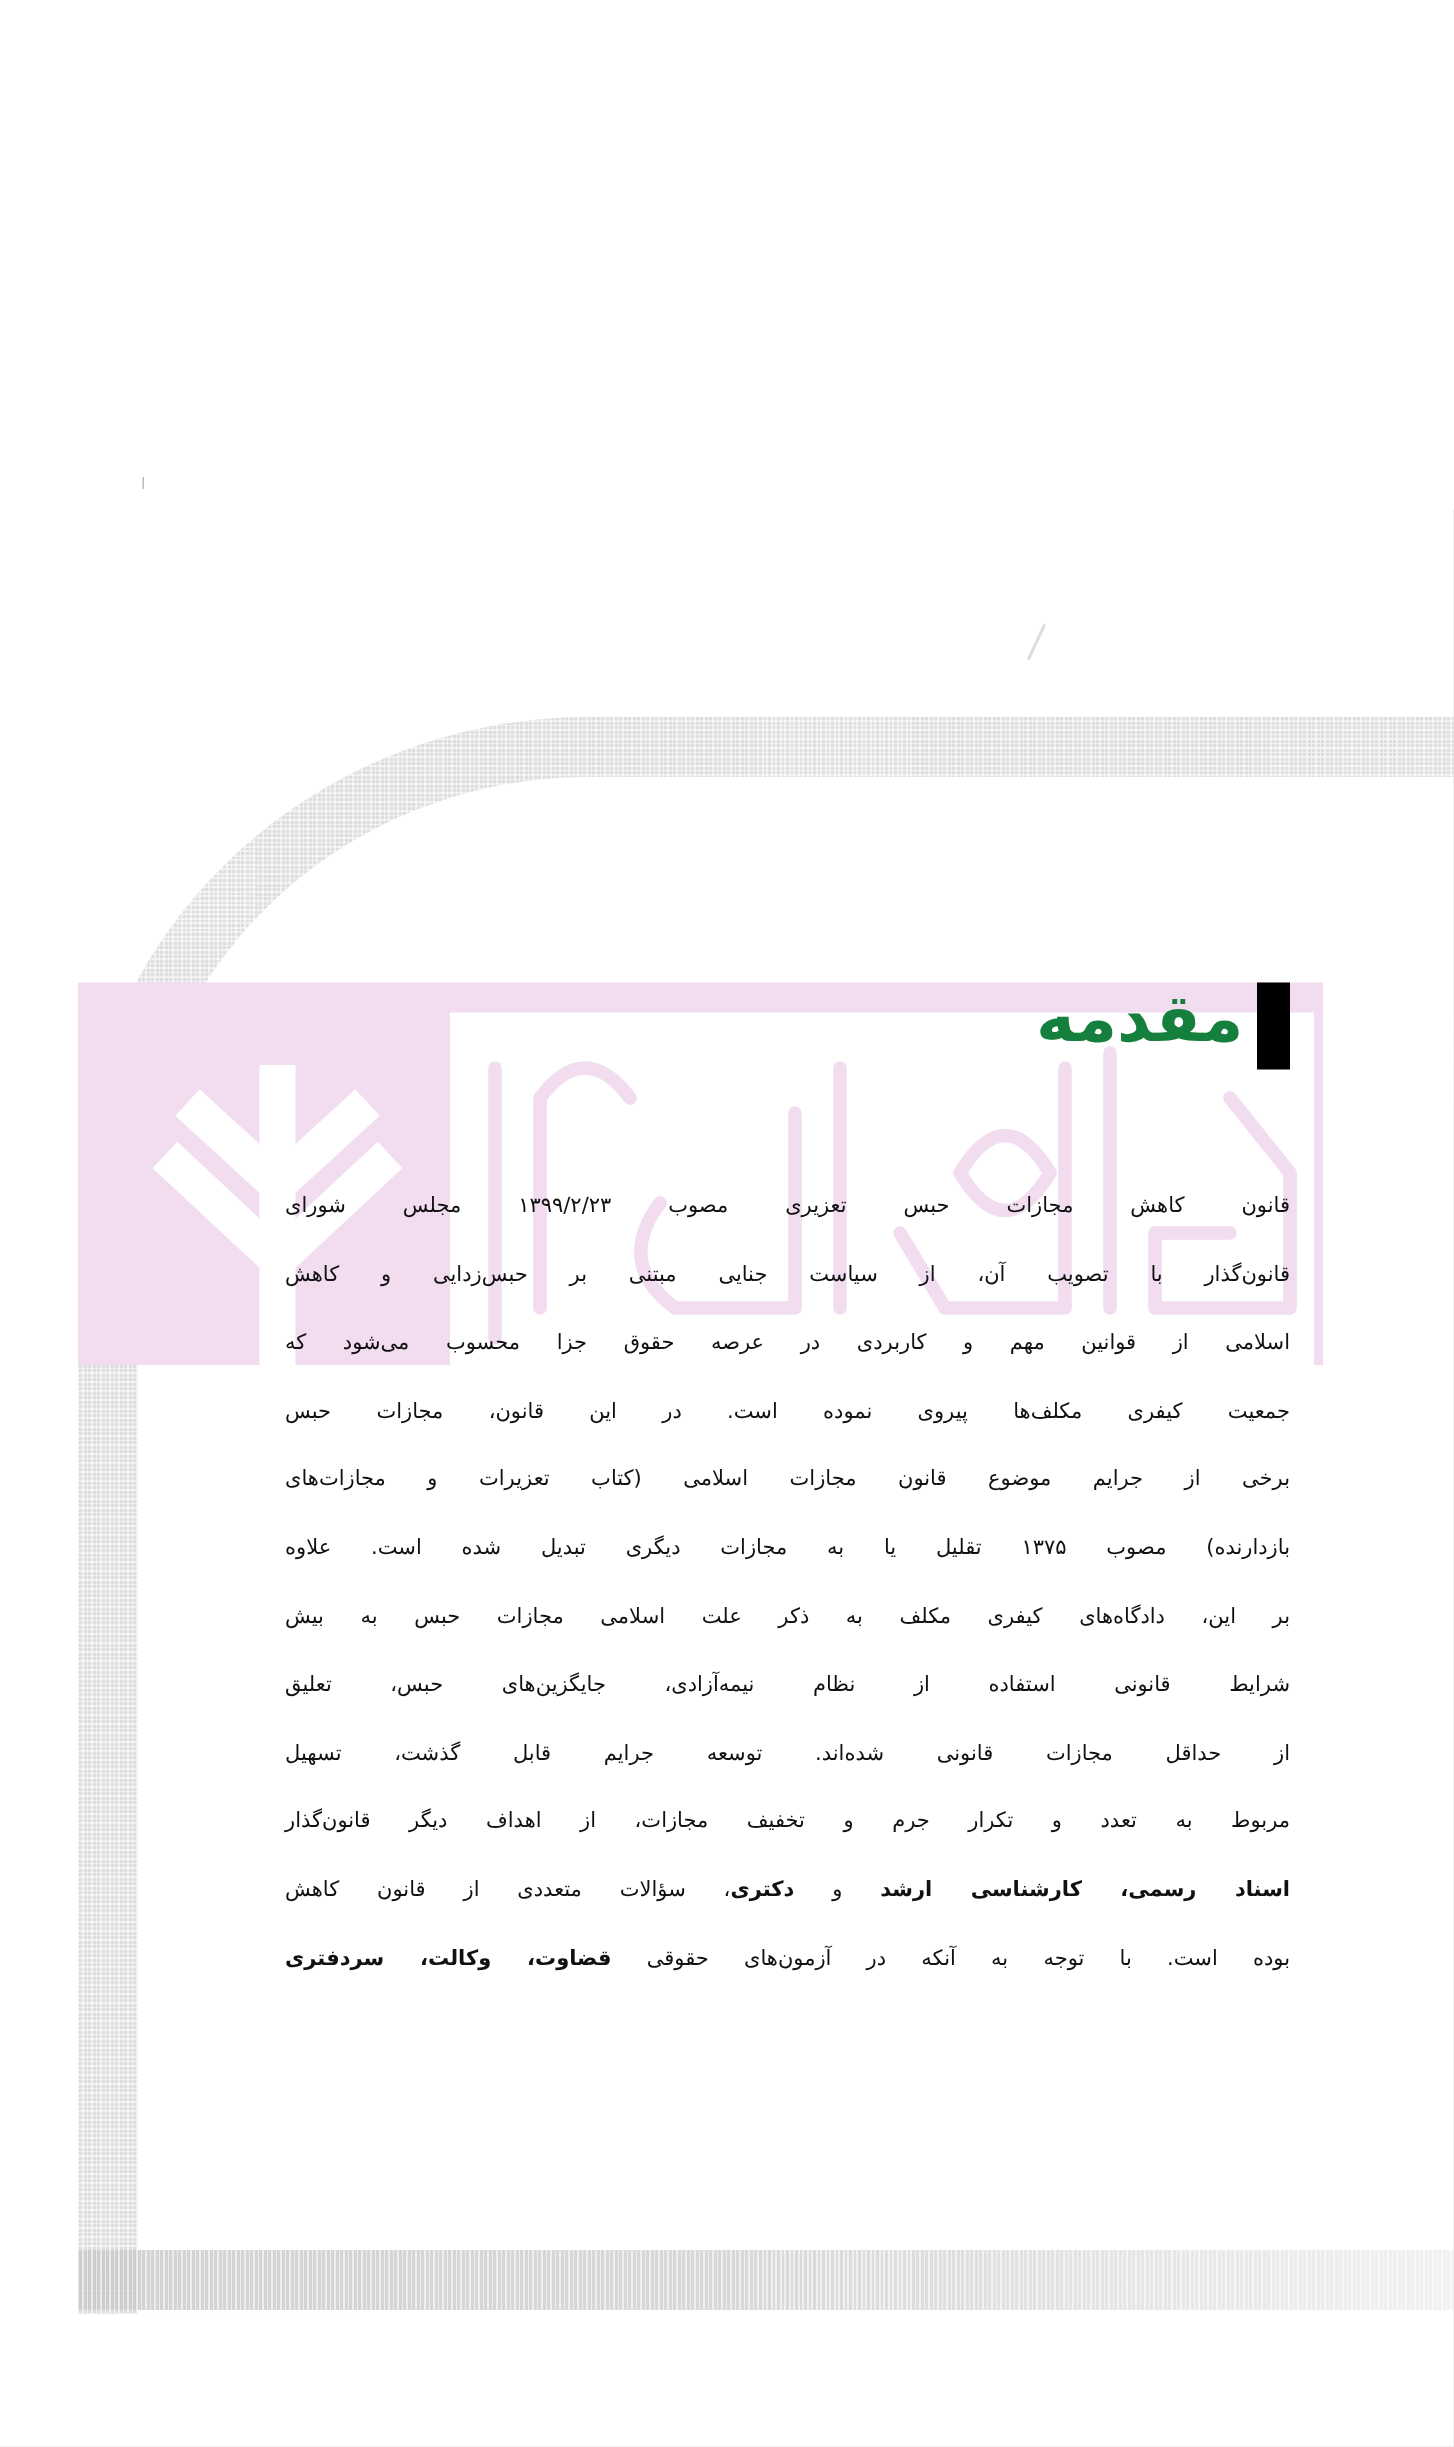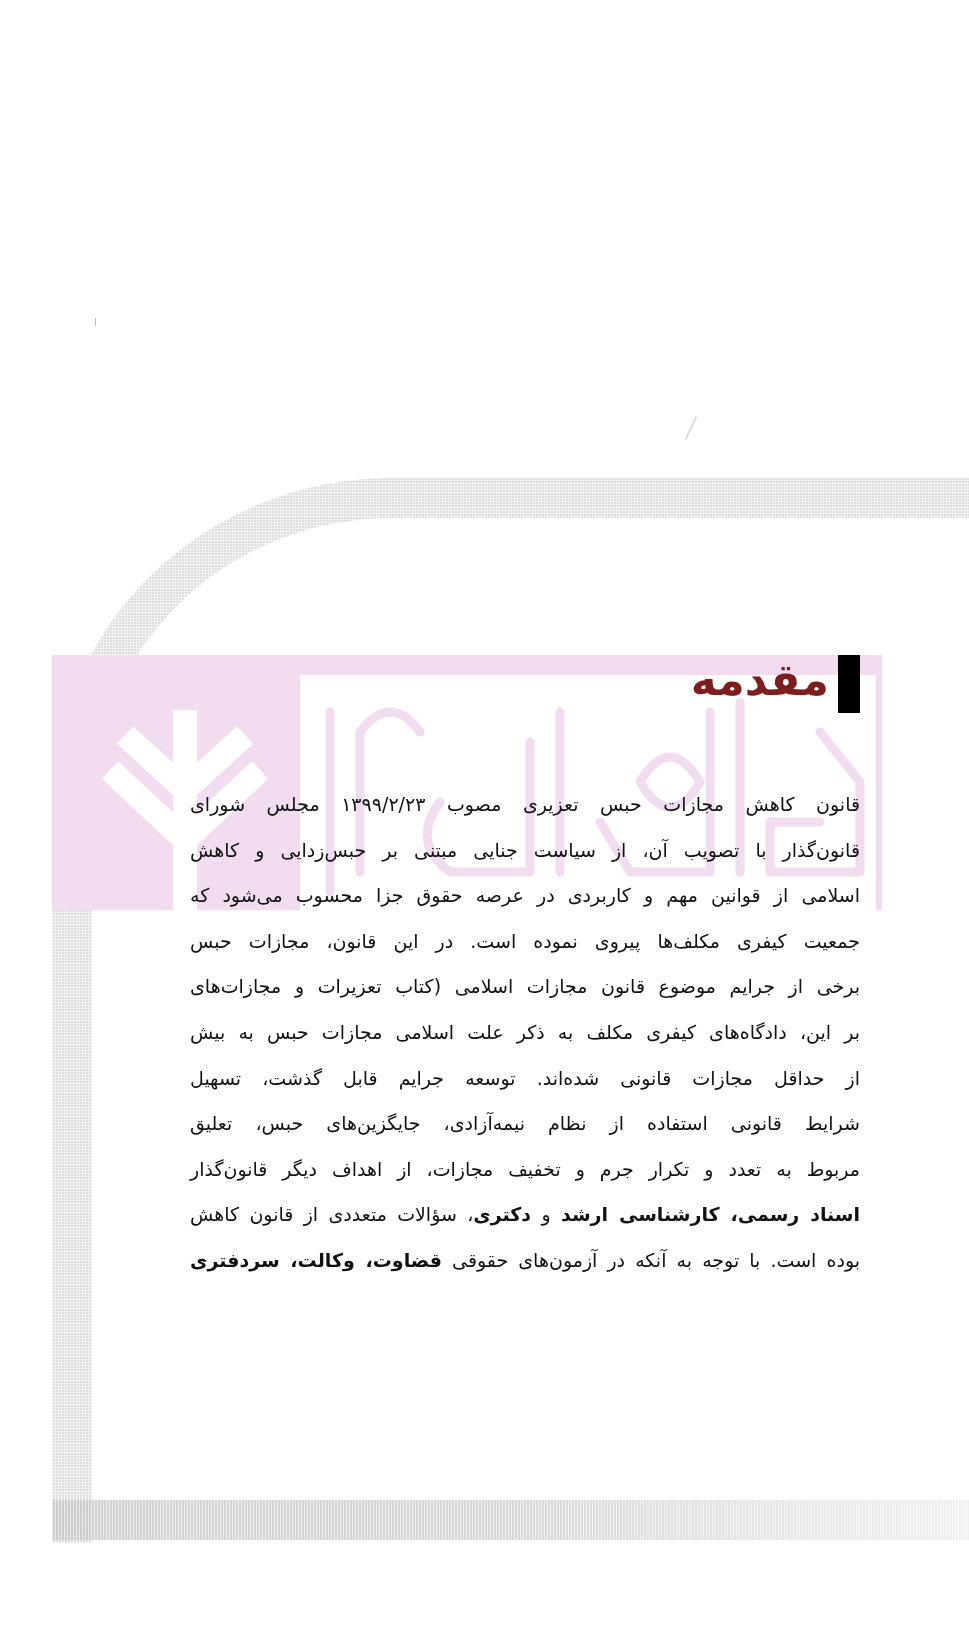--- a/index.html
+++ b/index.html
@@ -37,26 +37,26 @@
   .wm-inner {
     position: absolute; left: 300px; top: 675px; width: 576px; height: 235px; background: #ffffff;
   }
   .wm-logo { position: absolute; left: 100px; top: 710px; }
   .wm-letters { position: absolute; left: 300px; top: 672px; }
 
   .heading-bar { position: absolute; left: 838px; top: 655px; width: 22px; height: 58px; background: #000; }
   .heading {
     position: absolute; right: 140px; top: 640px; margin: 0;
     font-family: "DejaVu Sans", sans-serif; font-weight: bold; font-size: 44px; line-height: 80px;
-    color: #7f1d1d; direction: rtl;
+    color: #15803d; direction: rtl;
   }
   .body-text {
     position: absolute; left: 190px; top: 782px; width: 670px; margin: 0;
     direction: rtl; text-align: justify; text-align-last: justify;
-    font-family: "DejaVu Sans", sans-serif; font-size: 19px; line-height: 45.6px; color: #111;
+    font-family: "DejaVu Sans", sans-serif; font-size: 14px; line-height: 45.6px; color: #111;
   }
   .body-text .line { display: block; white-space: nowrap; text-align-last: justify; }
   .body-text b { font-weight: bold; }
 </style>
 </head>
 <body>
 
 <div class="stray-mark"></div>
 <div class="stray-mark2"></div>
 <div class="arc-left"></div>
@@ -87,19 +87,20 @@
 
 <div class="heading-bar"></div>
 <h1 class="heading">مقدمه</h1>
 
 <div class="body-text" id="body">
     <span class="line"><span>قانون کاهش مجازات حبس تعزیری مصوب ۱۳۹۹/۲/۲۳ مجلس شورای</span></span>
     <span class="line"><span>قانون‌گذار با تصویب آن، از سیاست جنایی مبتنی بر حبس‌زدایی و کاهش</span></span>
     <span class="line"><span>اسلامی از قوانین مهم و کاربردی در عرصه حقوق جزا محسوب می‌شود که</span></span>
     <span class="line"><span>جمعیت کیفری مکلف‌ها پیروی نموده است. در این قانون، مجازات حبس</span></span>
     <span class="line"><span>برخی از جرایم موضوع قانون مجازات اسلامی (کتاب تعزیرات و مجازات‌های</span></span>
+    <span class="line"><span>بازدارنده) مصوب ۱۳۷۵ تقلیل یا به مجازات دیگری تبدیل شده است. علاوه</span></span>
     <span class="line"><span>بر این، دادگاه‌های کیفری مکلف به ذکر علت اسلامی مجازات حبس به بیش</span></span>
+    <span class="line"><span>شرایط قانونی استفاده از نظام نیمه‌آزادی، جایگزین‌های حبس، تعلیق</span></span>
     <span class="line"><span>از حداقل مجازات قانونی شده‌اند. توسعه جرایم قابل گذشت، تسهیل</span></span>
-    <span class="line"><span>شرایط قانونی استفاده از نظام نیمه‌آزادی، جایگزین‌های حبس، تعلیق</span></span>
     <span class="line"><span>مربوط به تعدد و تکرار جرم و تخفیف مجازات، از اهداف دیگر قانون‌گذار</span></span>
     <span class="line"><b>اسناد رسمی، کارشناسی ارشد</b><span> و </span><b>دکتری</b><span>، سؤالات متعددی از قانون کاهش</span></span>
     <span class="line"><span>بوده است. با توجه به آنکه در آزمون‌های حقوقی </span><b>قضاوت، وکالت، سردفتری</b></span>
   </div>
 
 </body></html>

